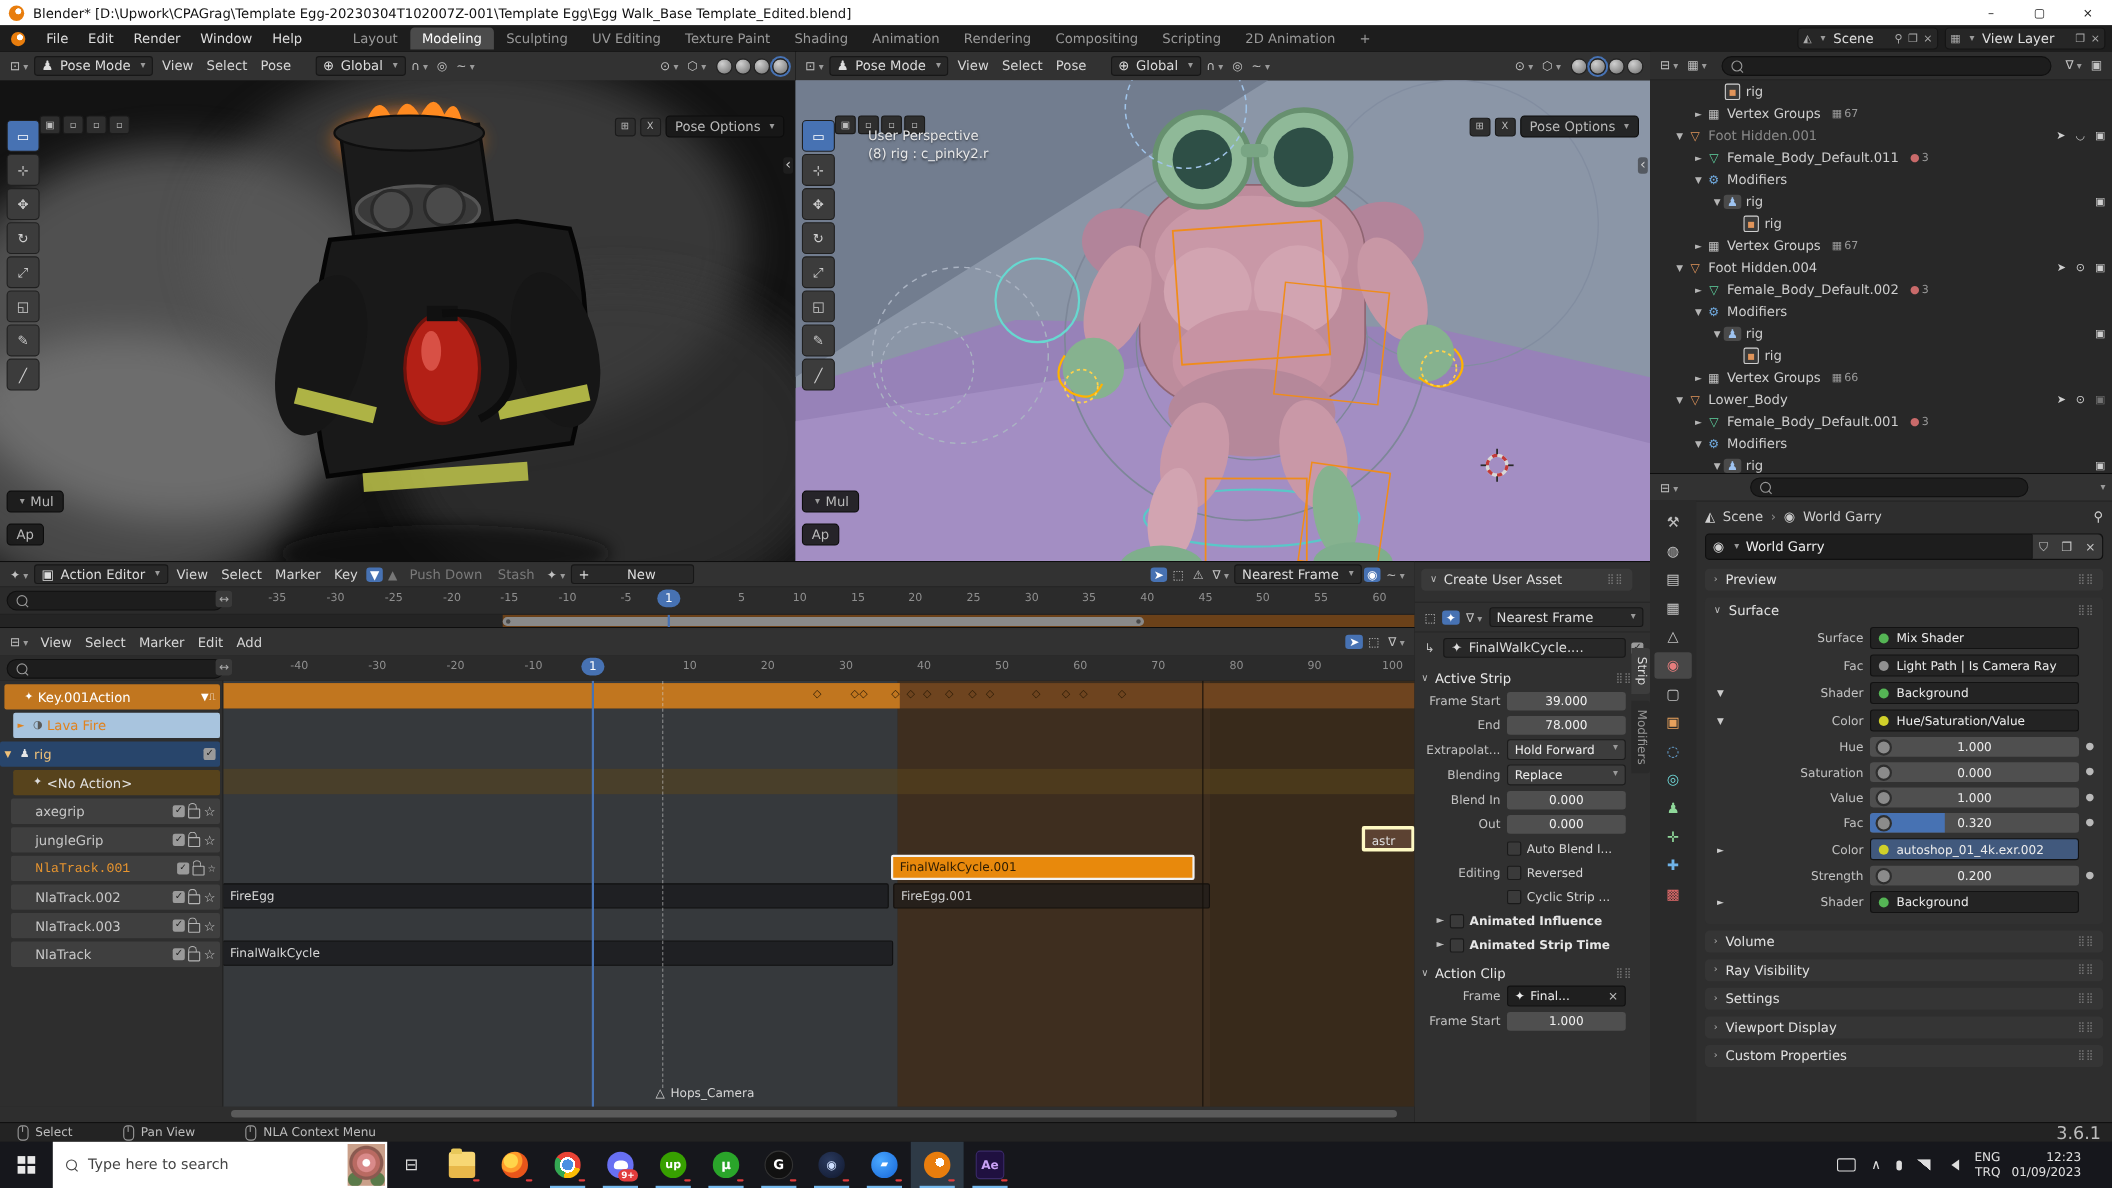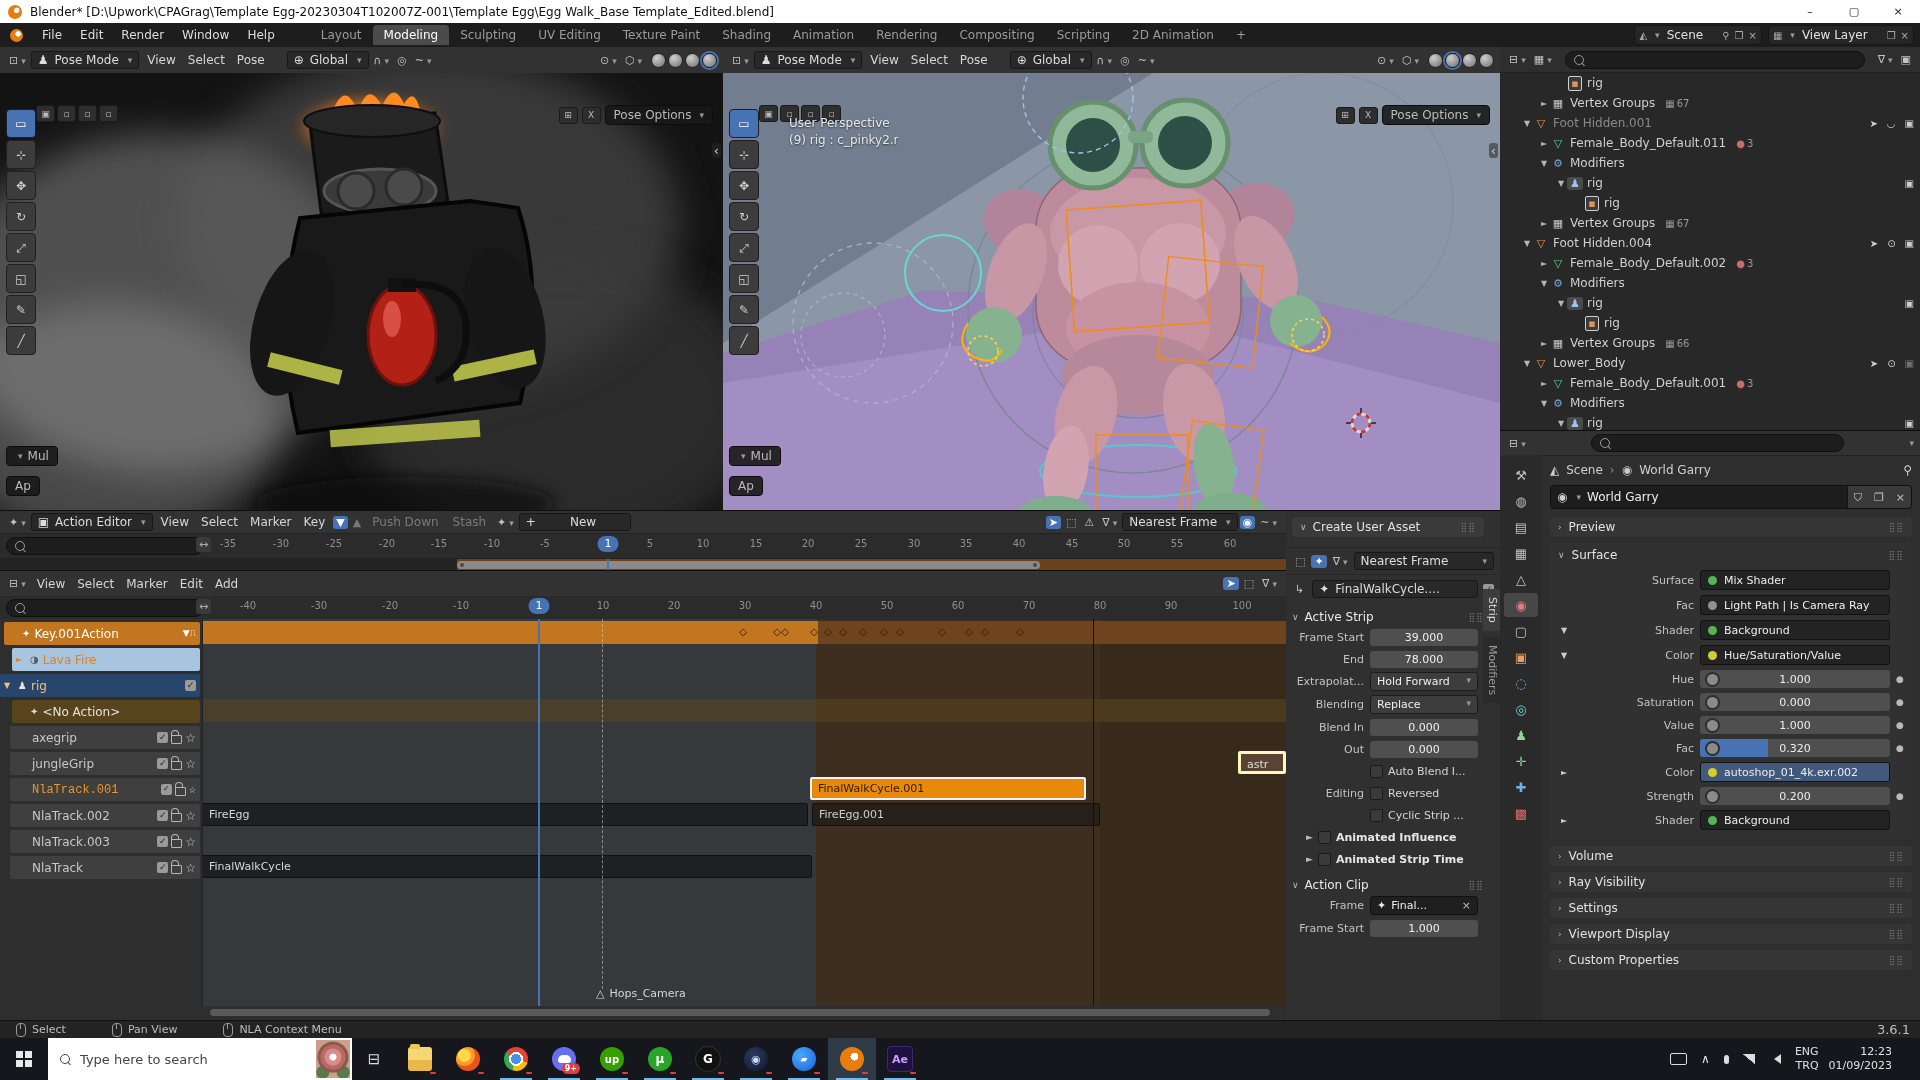--- a/index.html
+++ b/index.html
@@ -54,21 +54,21 @@
            display:flex;align-items:center;justify-content:center;}
   .poseopts{position:absolute;top:32px;right:10px;display:flex;gap:4px;align-items:center;}
   .sbtoggle{position:absolute;top:70px;right:2px;color:#cfcfcf;font-size:13px;background:rgba(40,40,40,.55);border-radius:3px;padding:0 2px;}
   .opchip{position:absolute;background:rgba(24,24,24,.9);border:1px solid #0c0c0c;border-radius:4px;color:#bbb;
           padding:2px 8px;display:flex;gap:5px;align-items:center;}
   .vp-overlaytext{position:absolute;left:66px;top:42px;color:#e8e8e8;font-size:12px;line-height:17px;text-shadow:0 1px 2px rgba(0,0,0,.6);}
   
   #dope{left:0;top:510px;width:1286px;height:60px;background:#2b2b2b;border-right:1px solid #0e0e0e;border-top:1px solid #0e0e0e;}
   #dope .ed-header{height:22px;}
   .ruler{position:relative;height:24px;background:#2b2b2b;border-bottom:1px solid #222;}
-  .tick{position:absolute;top:4px;color:#8f8f8f;font-size:10px;transform:translateX(-50%);}
+  .tick{position:absolute;top:4px;color:#8f8f8f;font-size:10px;transform:translateX(-50%);margin-left:24px;}
   .cfbubble{position:absolute;top:2px;transform:translateX(-50%);background:#4772b3;color:#fff;border-radius:8px;
             padding:0 7px;font-size:11px;line-height:16px;}
   .ruler-search{position:absolute;left:6px;top:3px;width:180px;}
   .ruler-arrows{position:absolute;left:196px;top:3px;color:#aaa;font-size:11px;background:#3a3a3a;border-radius:3px;padding:0 3px;height:15px;line-height:15px;}
   #dopeband{position:relative;height:13px;background:#242424;}
   #dopeband .range{position:absolute;left:457px;right:0;top:0;bottom:0;background:#6b4119;}
   #dopeband .scroll{position:absolute;left:457px;width:583px;top:2px;height:8px;background:#8a8a8a;border-radius:4px;}
   #dopeband .scroll::before{content:"";position:absolute;left:3px;top:2px;width:4px;height:4px;border-radius:50%;background:#4a4a4a;}
   #dopeband .scroll::after{content:"";position:absolute;right:3px;top:2px;width:4px;height:4px;border-radius:50%;background:#4a4a4a;}
   .cfline{position:absolute;width:2px;background:#4772b3;}
@@ -203,21 +203,21 @@
   .pf-dot.grey{background:#909090;}
   .pf-field.num .pf-dot{position:absolute;left:5px;background:#8b8b8b;border:2px solid #2e2e2e;width:11px;height:11px;box-sizing:content-box;}
   .pf-fill{position:absolute;left:0;top:0;bottom:0;background:#4772b3;}
   .pf-val{color:#ececec;font-size:11px;z-index:1;white-space:nowrap;}
   .pf-key{width:8px;color:#b9b9b9;font-size:9px;flex:none;}
   
   #statusbar{left:0;top:1020px;width:1920px;height:18px;background:#232323;display:flex;align-items:center;gap:26px;padding-left:16px;border-top:1px solid #101010;box-sizing:border-box;}
   .mouseico{width:8px;height:12px;border:1px solid #9a9a9a;border-radius:4px;position:relative;flex:none;}
   .mouseico::before{content:"";position:absolute;left:3px;top:0;width:1px;height:5px;background:#9a9a9a;}
   .sb-item{display:flex;gap:6px;align-items:center;color:#bdbdbd;font-size:11px;}
-  #sb-version{margin-left:auto;margin-right:10px;color:#bdbdbd;font-size:13px;}
+  #sb-version{margin-left:auto;margin-right:10px;color:#bdbdbd;font-size:16px;}
   
   #taskbar{left:0;top:1038px;width:1920px;height:42px;background:#16171c;display:flex;align-items:stretch;}
   #startbtn{width:48px;display:flex;align-items:center;justify-content:center;}
   .winlogo{width:16px;height:16px;background:
      linear-gradient(#e8e8e8,#e8e8e8) 0 0/7px 7px no-repeat,
      linear-gradient(#e8e8e8,#e8e8e8) 9px 0/7px 7px no-repeat,
      linear-gradient(#e8e8e8,#e8e8e8) 0 9px/7px 7px no-repeat,
      linear-gradient(#e8e8e8,#e8e8e8) 9px 9px/7px 7px no-repeat;}
   #tb-search{width:292px;background:#fff;display:flex;align-items:center;gap:10px;padding:0 0 0 12px;color:#555;position:relative;}
   #tb-search .mag{border-color:#444;}
@@ -526,21 +526,21 @@
           <span class="tool">╱</span>
       </div>
       <div class="vp-minirow">
         <span class="minibtn">▣</span>
           <span class="minibtn">▫</span>
         <span class="minibtn">▫</span>
           <span class="minibtn">▫</span>
       </div>
       <div class="vp-overlaytext">
         <div>User Perspective</div>
-        <div>(9) rig : c_pinky2.r</div>
+        <div>(8) rig : c_pinky2.r</div>
       </div>
       <div class="poseopts">
         <span class="minibtn">⊞</span>
         <span class="minibtn">X</span>
         <span class="opchip" style="position:static">
           <span>Pose Options</span>
             <span class="dd">▾</span>
           </span>
       </div>
       <span class="sbtoggle">‹</span>

